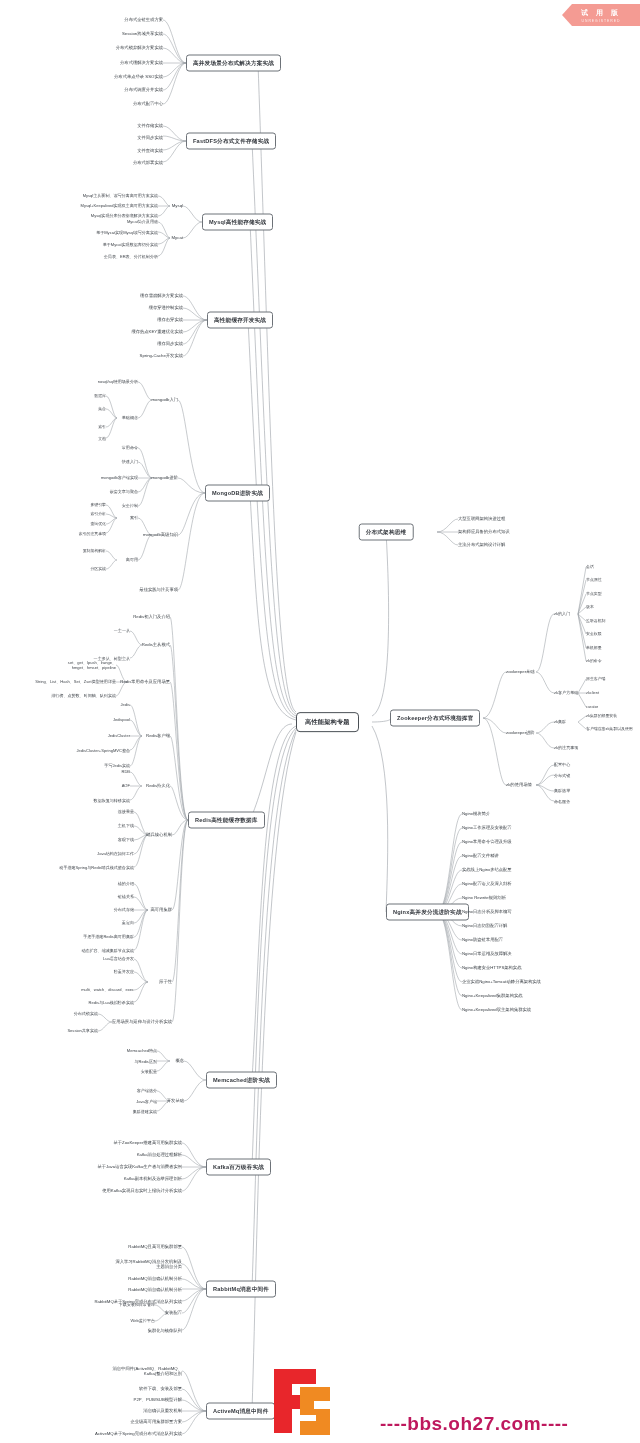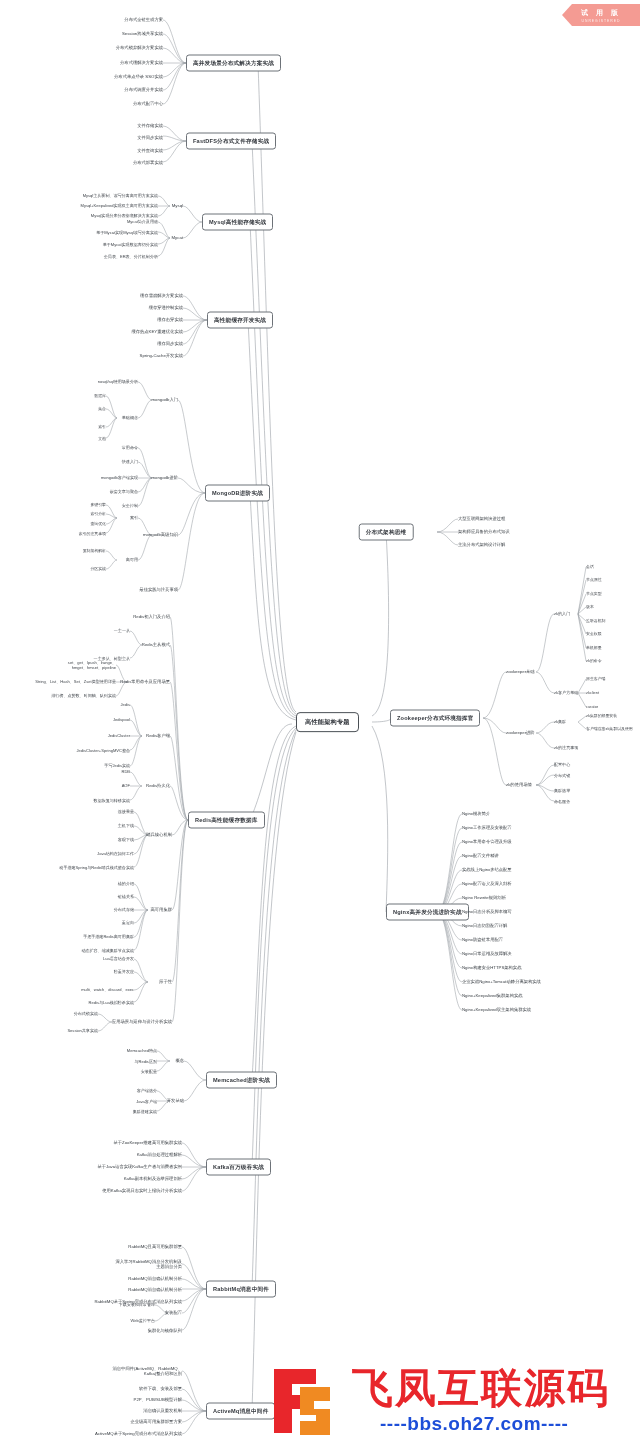--- a/index.html
+++ b/index.html
@@ -48,21 +48,21 @@
   #wm-mark{position:absolute;left:0;top:2px;width:74px;height:72px;}
   #wm-title{
     position:absolute;left:82px;top:-2px;
     font-size:41px;font-weight:bold;letter-spacing:2px;
     color:#e8262b;
     font-family:"DejaVu Sans",sans-serif;
   }
   #wm-url{
     position:absolute;left:110px;top:50px;
     font-size:19px;font-weight:bold;letter-spacing:.5px;
-    color:#1d4ed8;
+    color:#be185d;
   }
 </style>
 </head>
 <body>
 
 <div id="canvas">
 
   <svg class="links" viewBox="0 0 640 1443">
     <g fill="none" stroke="#9aa0a6" stroke-width="0.6">
 
@@ -448,17 +448,16 @@
       <div class="t1">试 用 版</div>
       <div class="t2">UNREGISTERED</div>
     </div>
   </div>
 
   <div id="watermark">
     <svg id="wm-mark" viewBox="0 0 74 72">
       <path d="M4,4 L46,4 L46,19 L22,19 L22,30 L40,30 L40,44 L22,44 L22,68 L4,68 Z" fill="#e8262b"></path>
       <path d="M30,22 L60,22 L60,36 L44,36 L44,44 L60,44 L60,70 L30,70 L30,56 L46,56 L46,50 L30,50 Z" fill="#f08a22"></path>
     </svg>
-    <div id="wm-title">飞凤互联源码</div>
     <div id="wm-url">----bbs.oh27.com----</div>
   </div>
 
 </div>
 
 </body></html>

